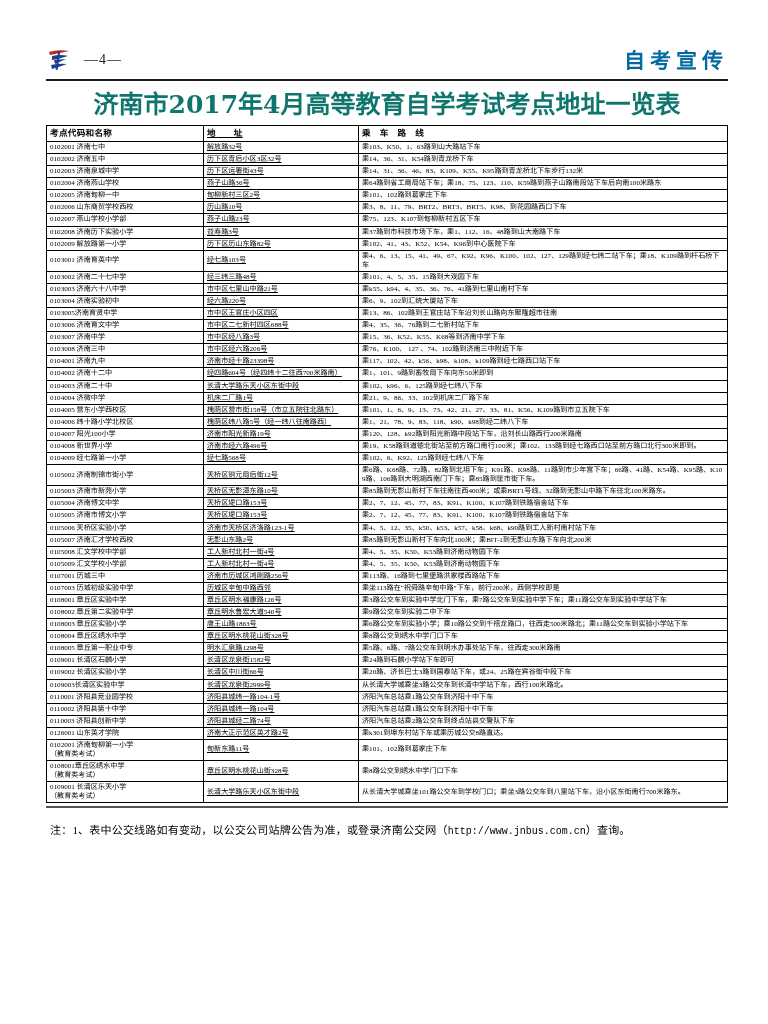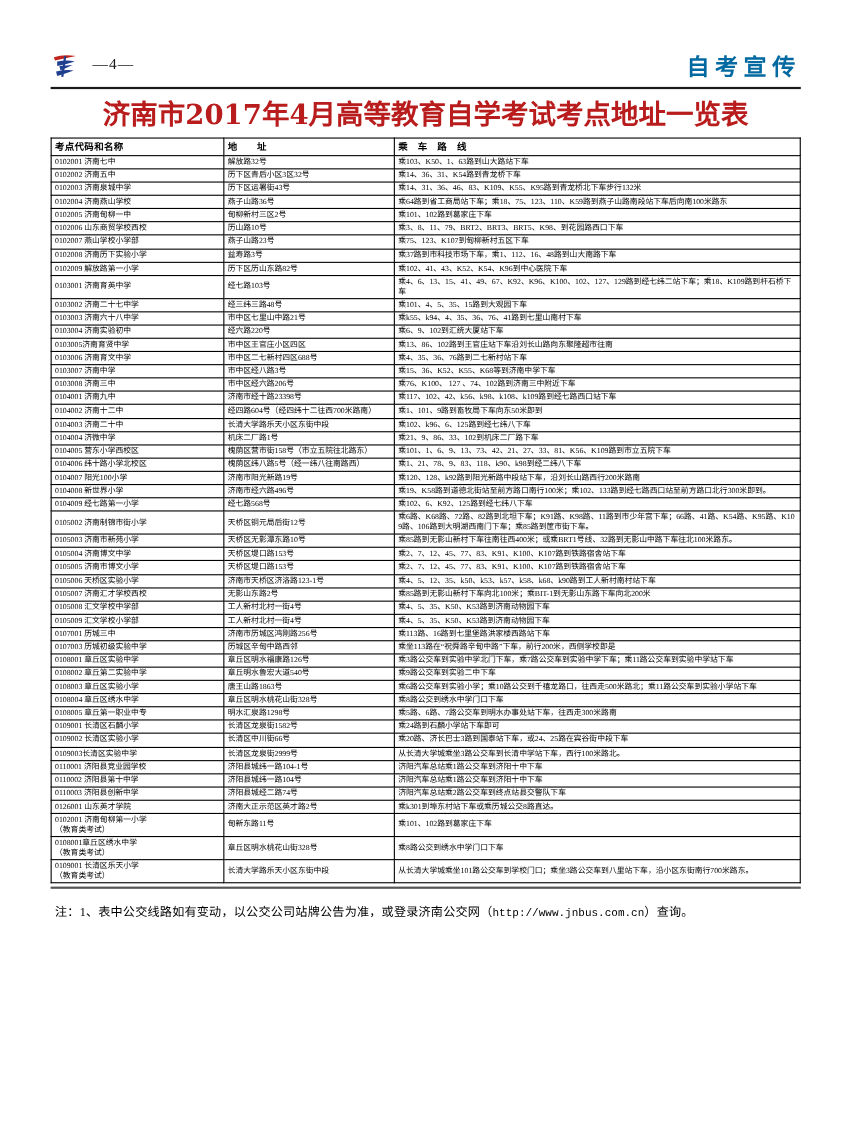--- a/index.html
+++ b/index.html
@@ -71,21 +71,21 @@
   
   .doc-title {
     margin: 10px 40px 6px 46px;
     text-align: center;
     font-family: "DejaVu Serif", "Liberation Serif", serif;
     font-size: 25px;
     font-weight: bold;
     letter-spacing: 0px;
     line-height: 1.12;
     white-space: nowrap;
-    color: #b91c1c;
+    color: #0f766e;
   }
 
   
   .tbl-wrap {
     margin: 0 40px 0 46px;
   }
   table.exam {
     width: 100%;
     border-collapse: collapse;
     table-layout: fixed;
@@ -101,21 +101,21 @@
     overflow-wrap: anywhere;
   }
   table.exam thead th {
     font-weight: bold;
     font-size: 8.6px;
     padding: 2px 3px;
     text-align: left;
     letter-spacing: 0.3px;
   }
   th.c-code, td.c-code { width: 150px; }
-  th.c-addr, td.c-addr { width: 148px; }
+  th.c-addr, td.c-addr { width: 148px; text-decoration: underline; }
   th.c-bus,  td.c-bus  { width: auto; }
 
   th.c-addr, th.c-bus { letter-spacing: 3px; }
 
   td.c-code { white-space: nowrap; }
   td.code-2line { white-space: normal; text-align: left; }
   td.code-2line .l2 { display: block; }
 
   .tbl-bottom-rule {
     margin: 3px 40px 0 46px;

